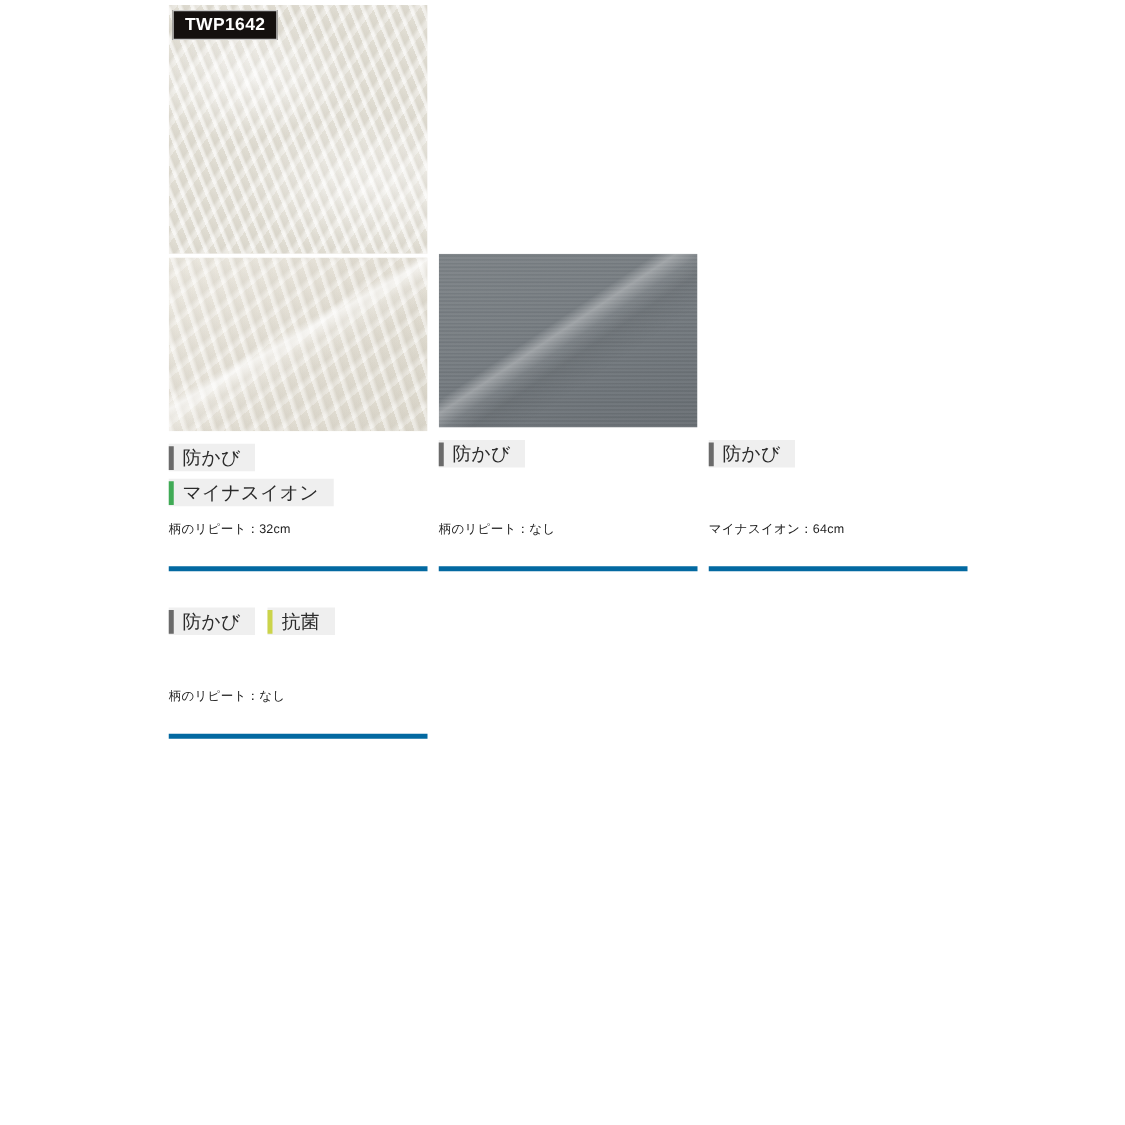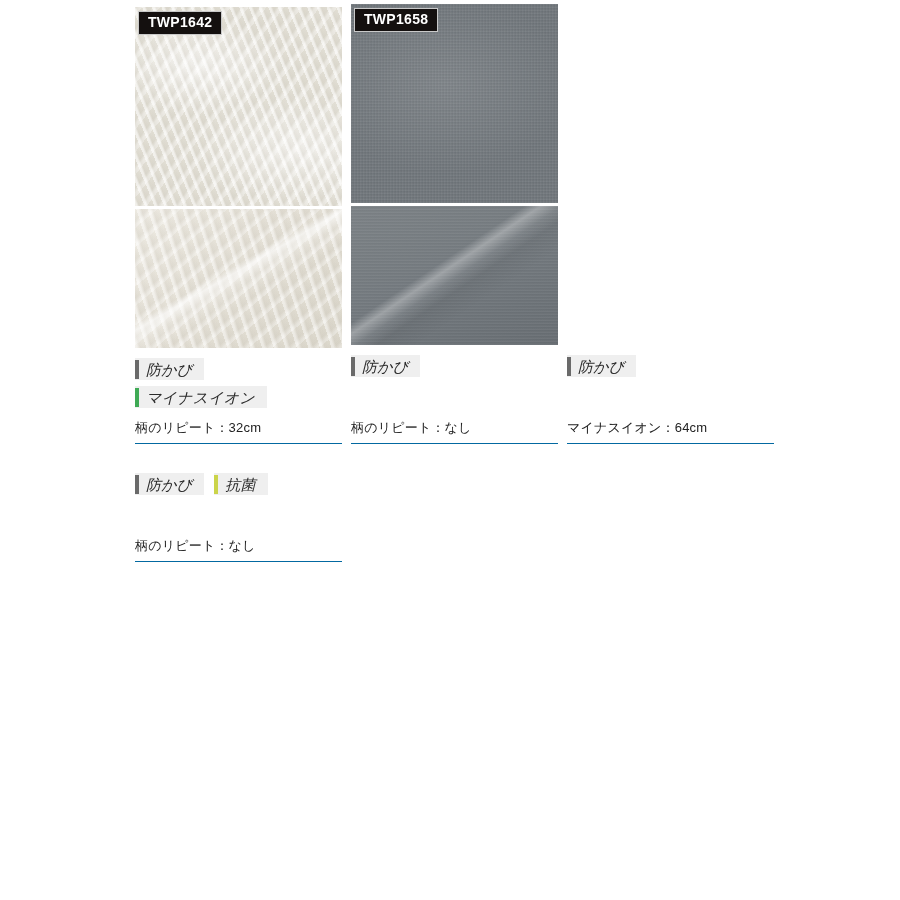--- a/index.html
+++ b/index.html
@@ -162,31 +162,30 @@
     height: 19px;
     margin-right: 7px;
     flex: 0 0 4px;
   }
   .badge .txt {
     font-size: 15px;
     color: #2b2b2b;
     line-height: 1;
     letter-spacing: .2px;
     white-space: nowrap;
-    font-style: italic;
   }
 
   
   .repeat {
     margin-top: 11px;
-    font-size: 13px;
+    font-size: 10px;
     color: #222222;
     letter-spacing: .2px;
-    padding-bottom: 6px;
-    border-bottom: 1px solid #0369a1;
+    padding-bottom: 23px;
+    border-bottom: 4px solid #0369a1;
     white-space: nowrap;
   }
 
   
   .row-2 {
     margin-top: 20px;
   }
   .row-2 .badges {
     margin-top: 9px;
   }
@@ -224,24 +223,20 @@
           <span class="badge">
             <span class="bar" style="background:#3faa55"></span>
             <span class="txt">マイナスイオン</span>
           </span>
         </div>
         <div class="repeat">柄のリピート：32cm</div>
       </div>
 
       <div class="card">
         <div class="swatch-wrap">
-          <div class="swatch-top">
-            <div class="tex tex-1658a"></div>
-            <span class="code-chip">TWP1658</span>
-          </div>
           <div class="swatch-bottom">
             <div class="tex tex-1658b"></div>
           </div>
         </div>
         <div class="badges">
           <span class="badge">
             <span class="bar" style="background:#6a6a6a"></span>
             <span class="txt">防かび</span>
           </span>
         </div>

